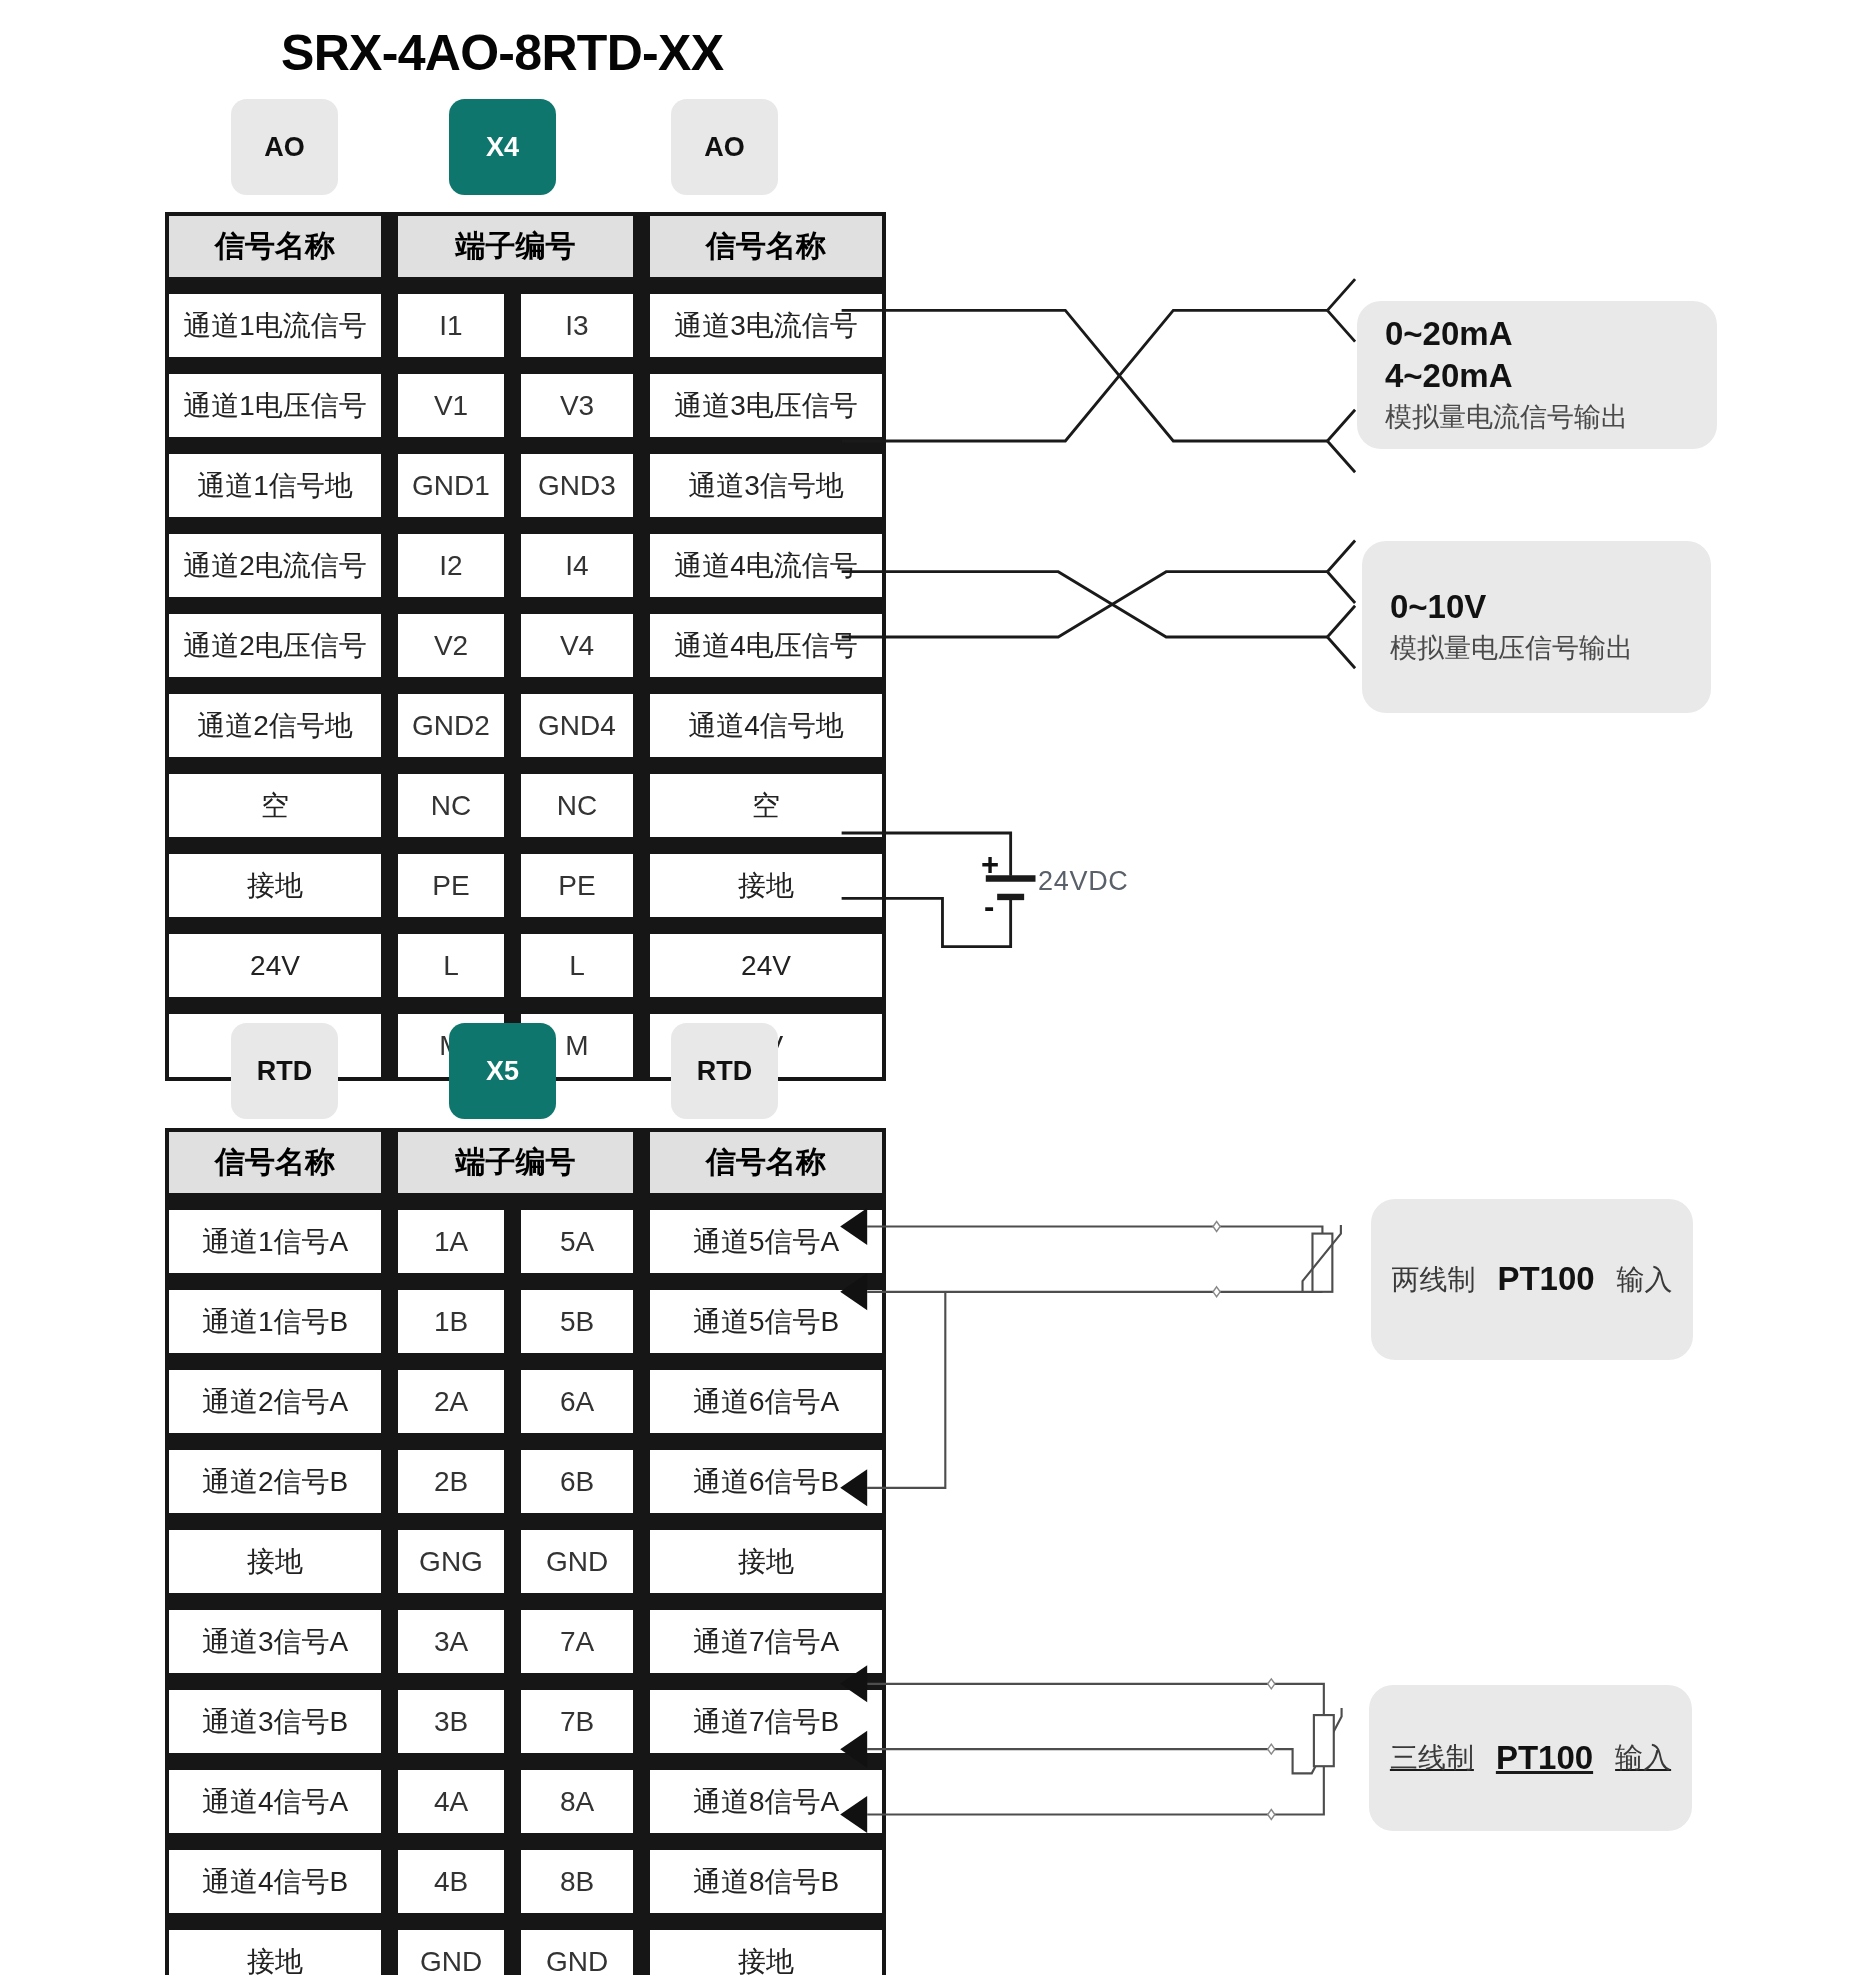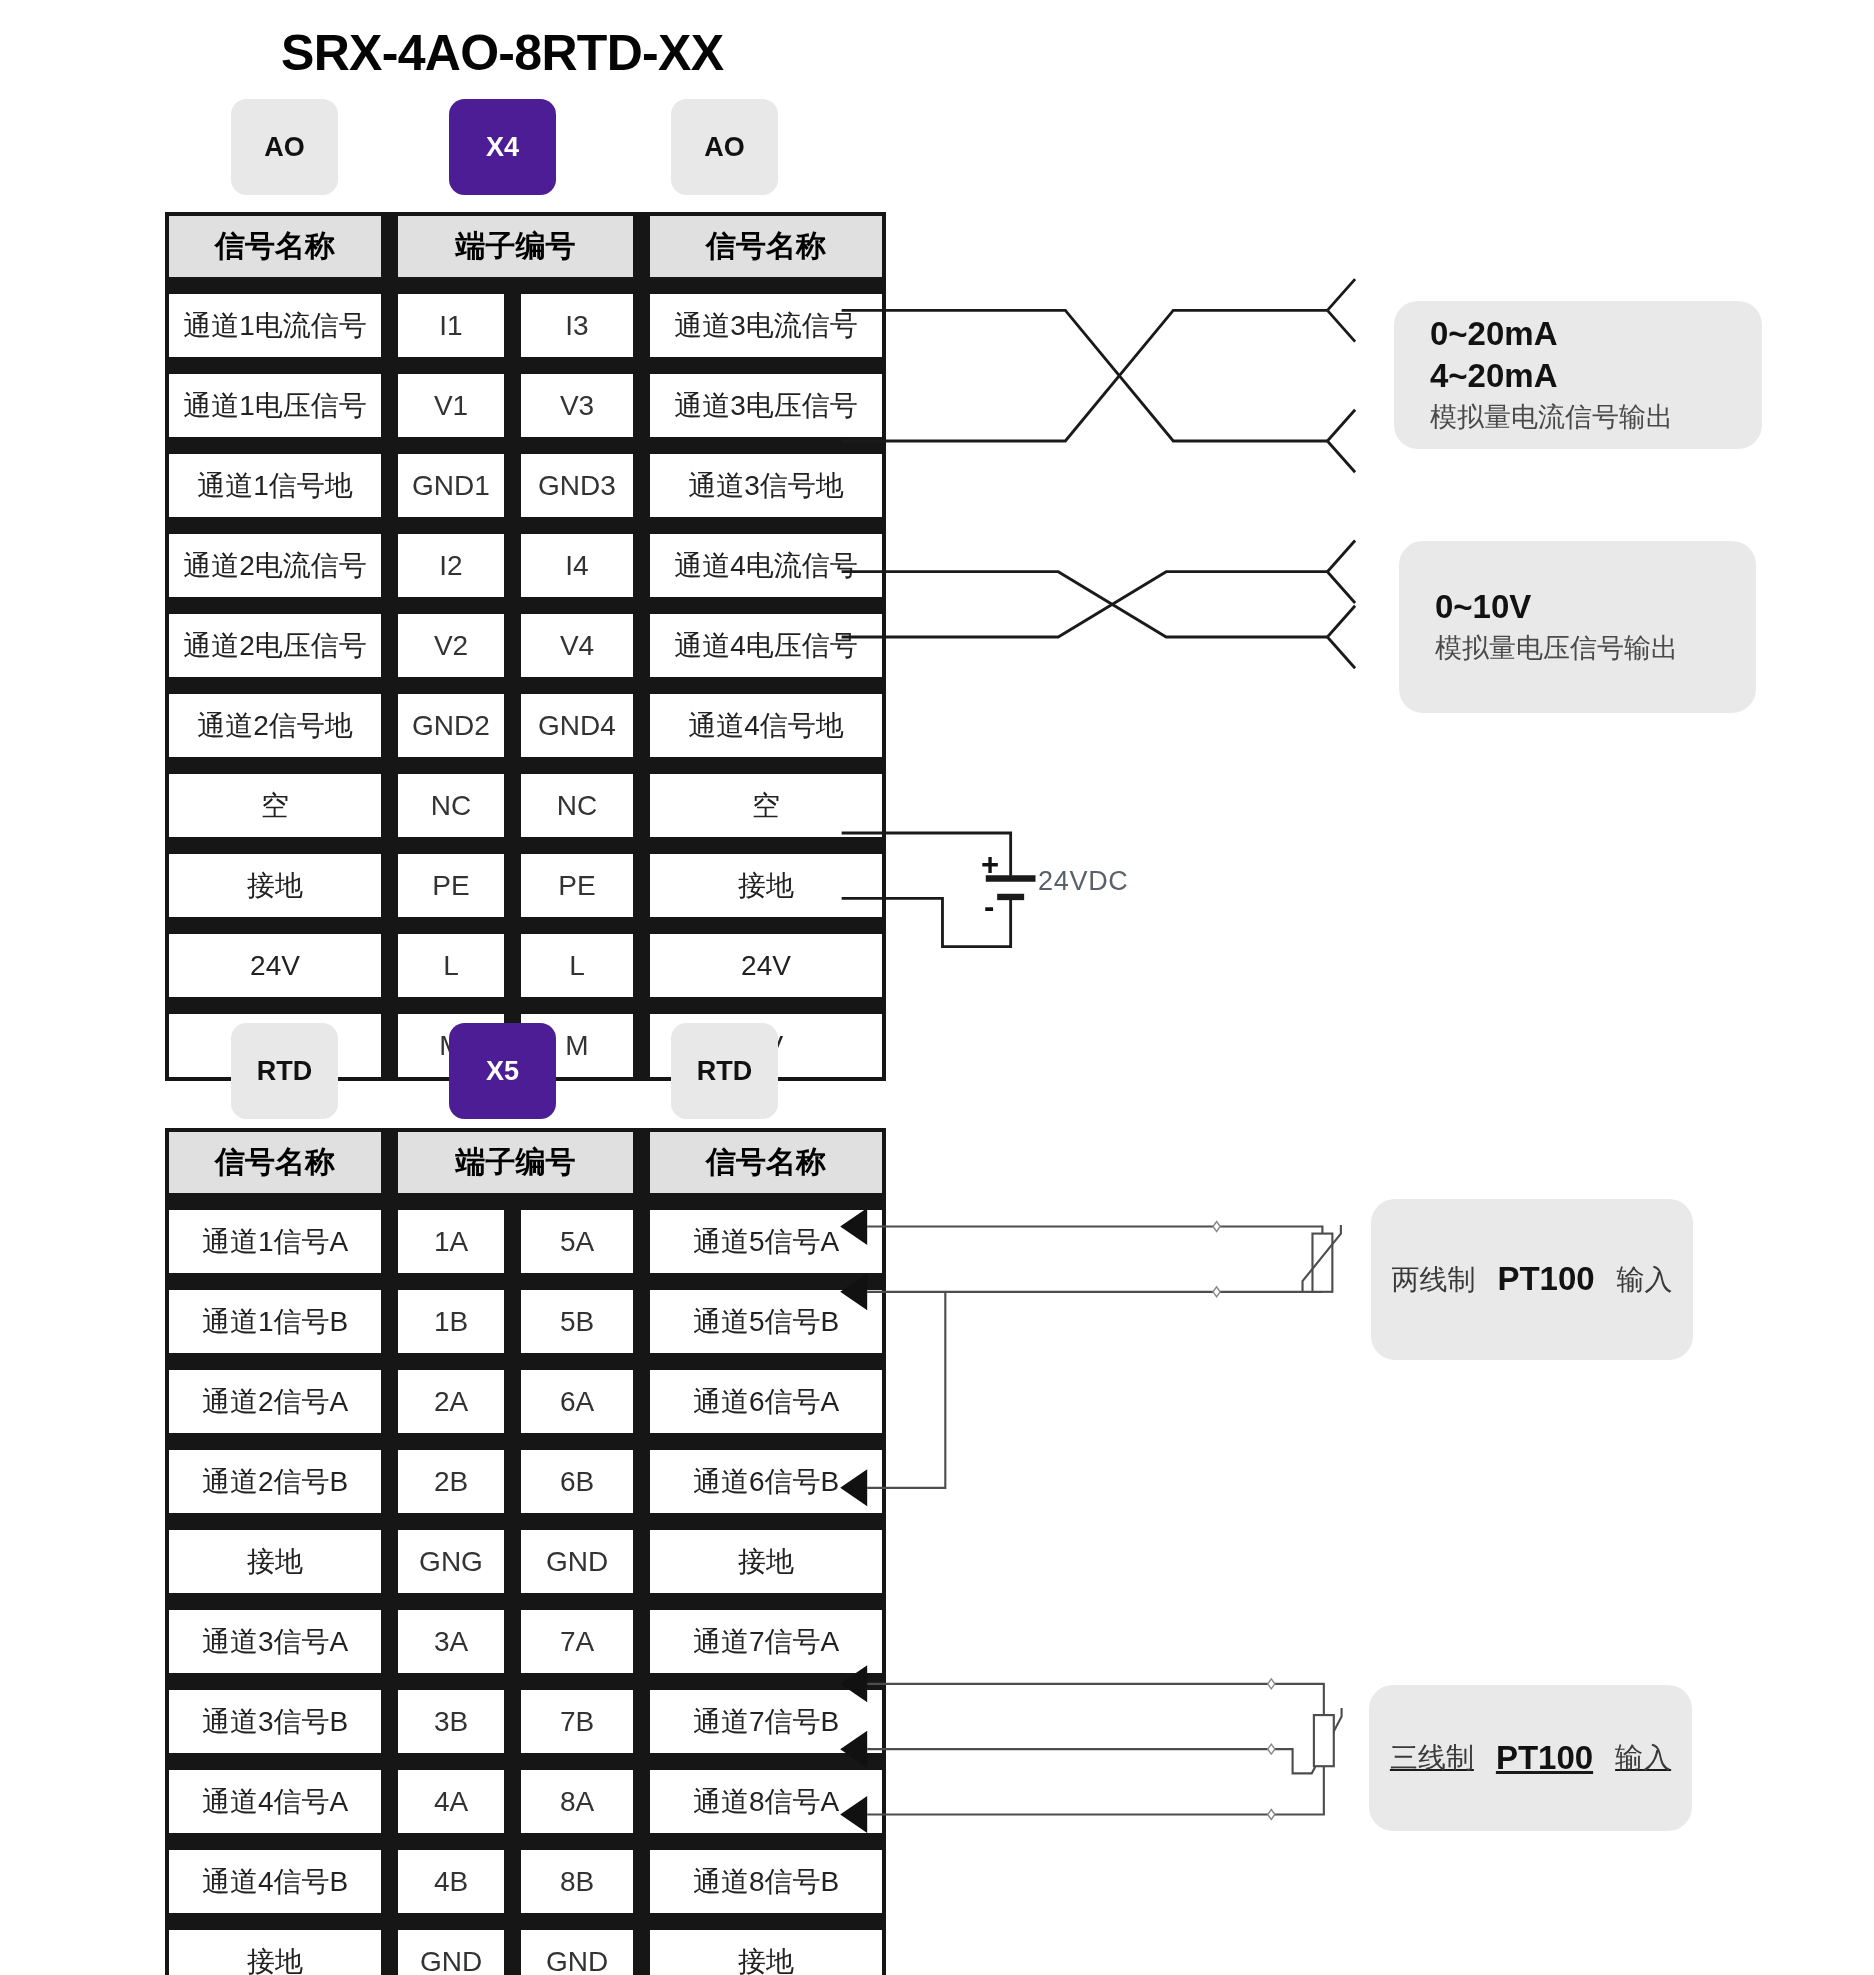--- a/index.html
+++ b/index.html
@@ -6,37 +6,37 @@
   #canvas{position:relative;width:1875px;height:1975px;background:#ffffff;overflow:hidden;
           font-family:"Liberation Sans","DejaVu Sans",sans-serif;color:#1a1a1a;}
   .abs{position:absolute;}
 
   
   .title{left:281px;top:24px;font-size:50px;font-weight:800;letter-spacing:-0.7px;color:#050505;white-space:nowrap;}
 
   
   .badge{width:107px;height:96px;border-radius:15.6px;background:#E8E8E8;color:#111;
          display:flex;align-items:center;justify-content:center;font-size:27px;font-weight:700;}
-  .badge.red{background:#4c1d95;color:#fff;text-align:center;}
+  .badge.red{background:#0f766e;color:#fff;text-align:center;}
 
   
   .wtable{display:grid;grid-template-columns:212px 106px 112px 232px;gap:17px;
           background:#161616;border:4.3px solid #161616;grid-auto-rows:63px;}
   .wtable{grid-template-rows:61px;}
   .cell{background:#fff;display:flex;align-items:center;justify-content:center;
         font-size:28px;color:#222;white-space:nowrap;}
   .cell.hdr{background:#E0E0E0;font-weight:700;font-size:30px;color:#000;}
   .cell.hdr.span2{grid-column:2 / span 2;}
   .cell.term{color:#333;}
 
   
   .notebox{background:#E9E9E9;border-radius:24px;display:flex;flex-direction:column;justify-content:center;}
   .notebox .bold{font-weight:800;font-size:33px;color:#121212;line-height:1.28;}
   .notebox .plain{font-weight:400;font-size:27px;color:#4a4a4a;line-height:1.5;}
-  .notebox.pad{padding-left:36px;margin-left:37px;}
+  .notebox.pad{padding-left:28px;}
   .notebox.centered{align-items:center;flex-direction:row;justify-content:center;gap:22px;}
   .notebox.centered .plain{font-size:28px;color:#3a3a3a;}
   .notebox.centered .bold{font-size:33px;}
 
   .sign{font-size:31px;font-weight:700;color:#111;}
   .vdc{font-size:27px;color:#5a6069;letter-spacing:0.7px;}
   svg{position:absolute;left:0;top:0;}
 </style>
 </head>
 <body>

